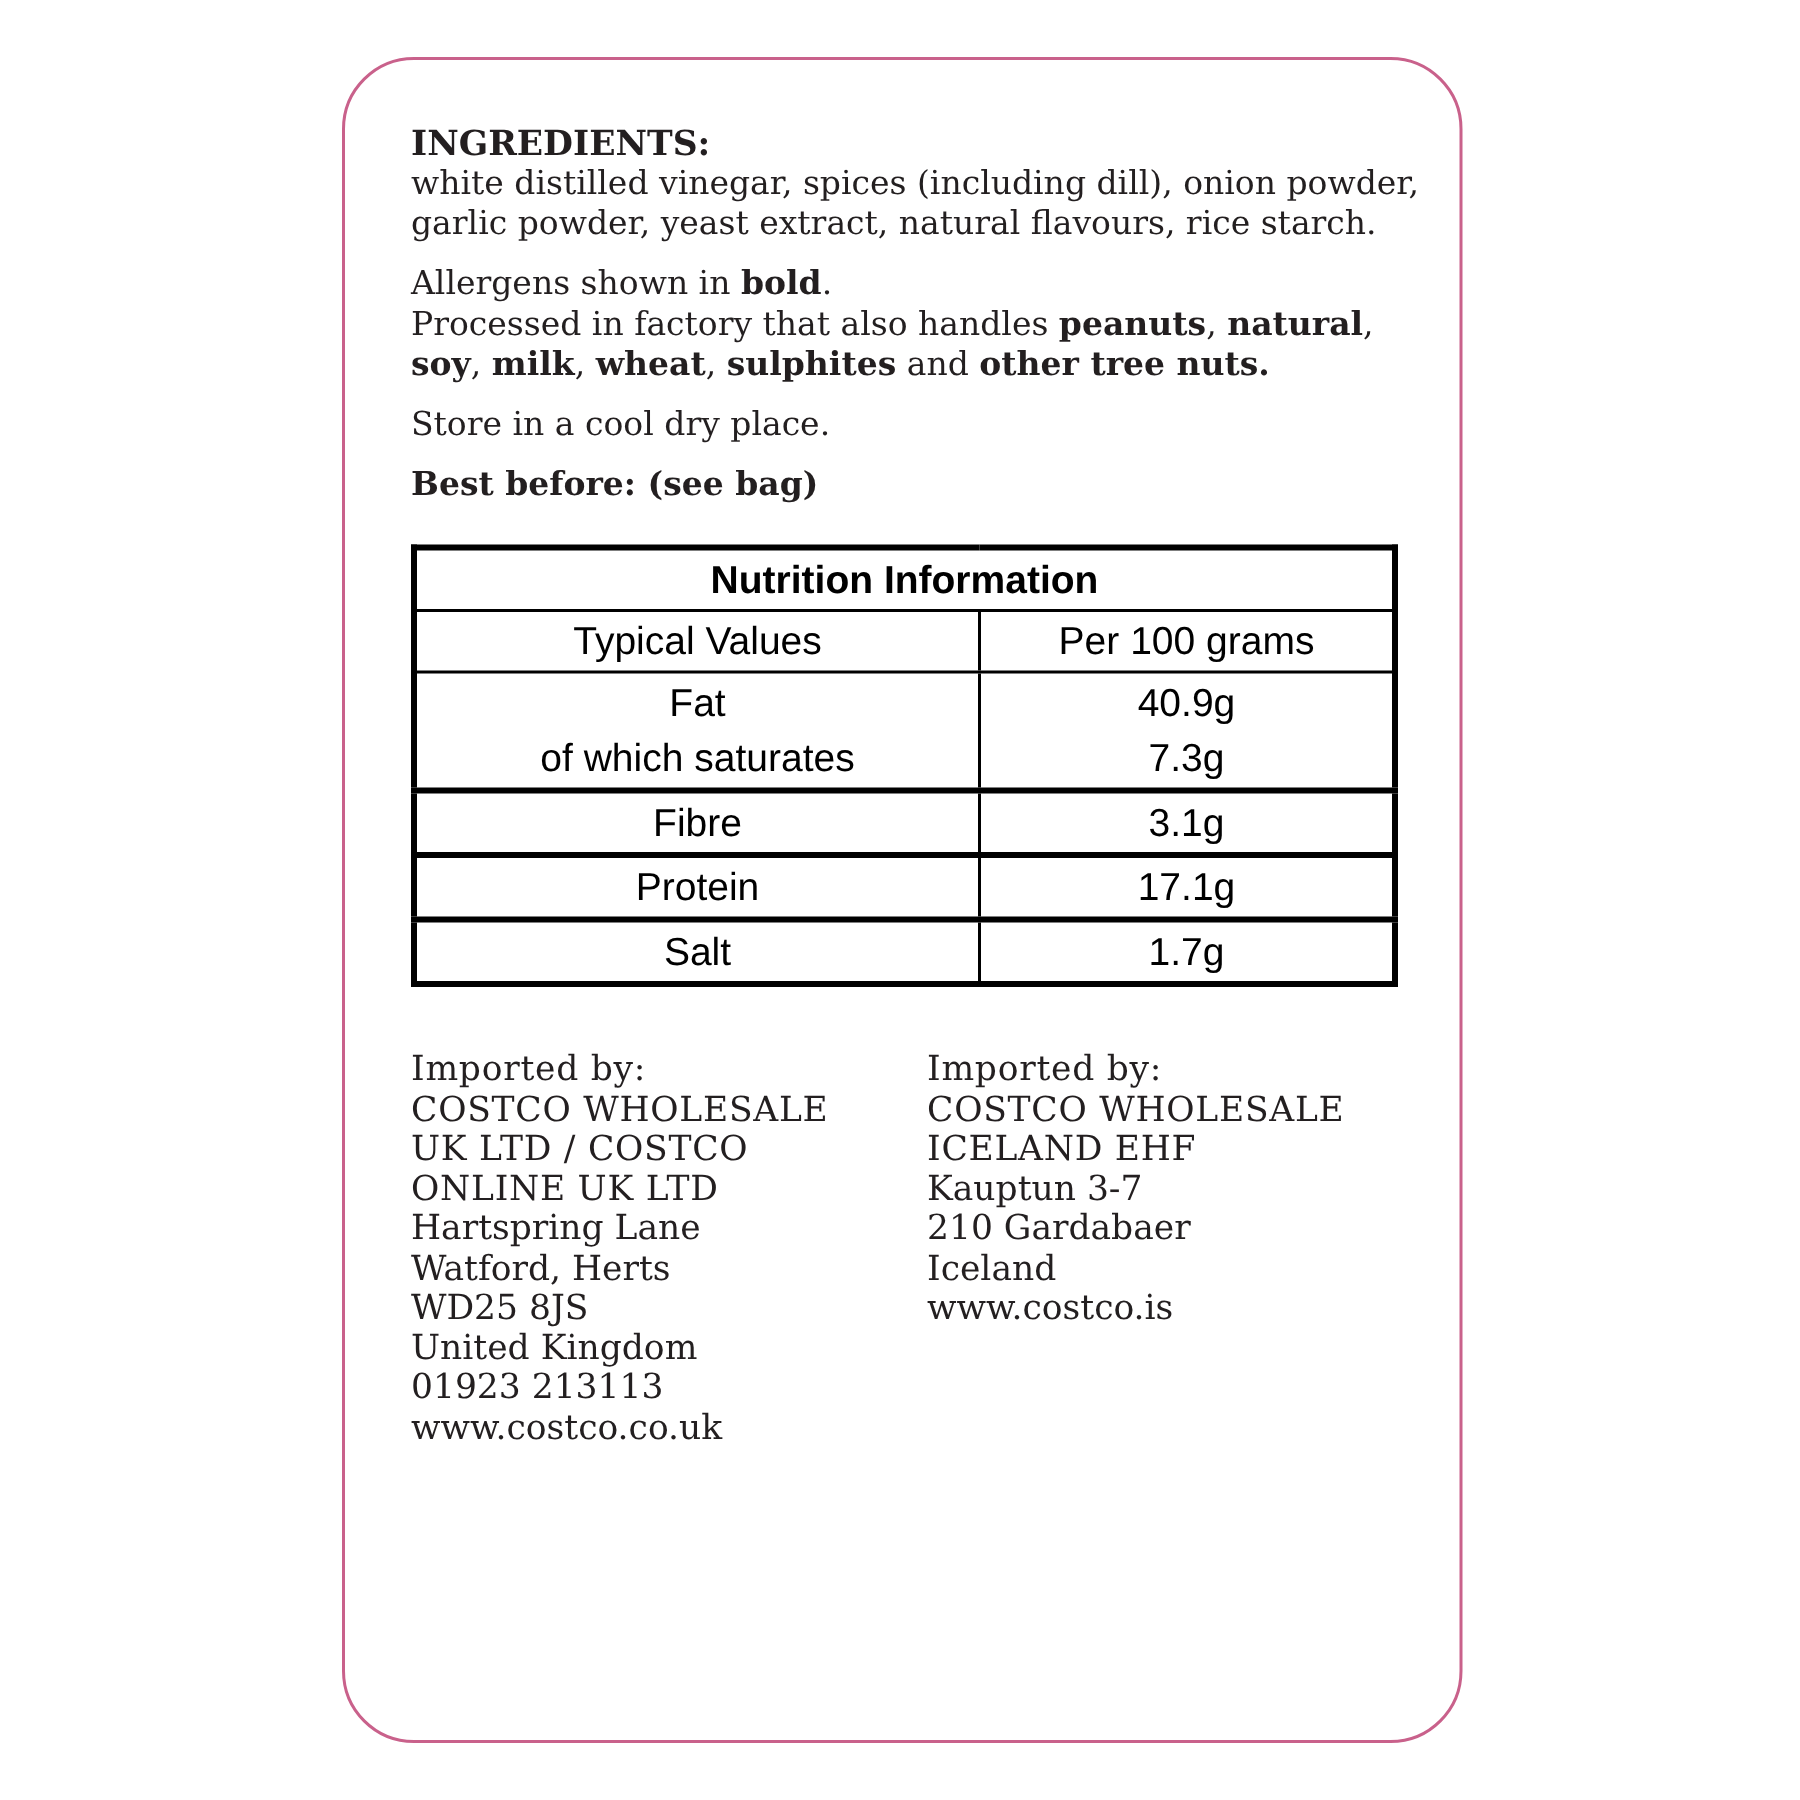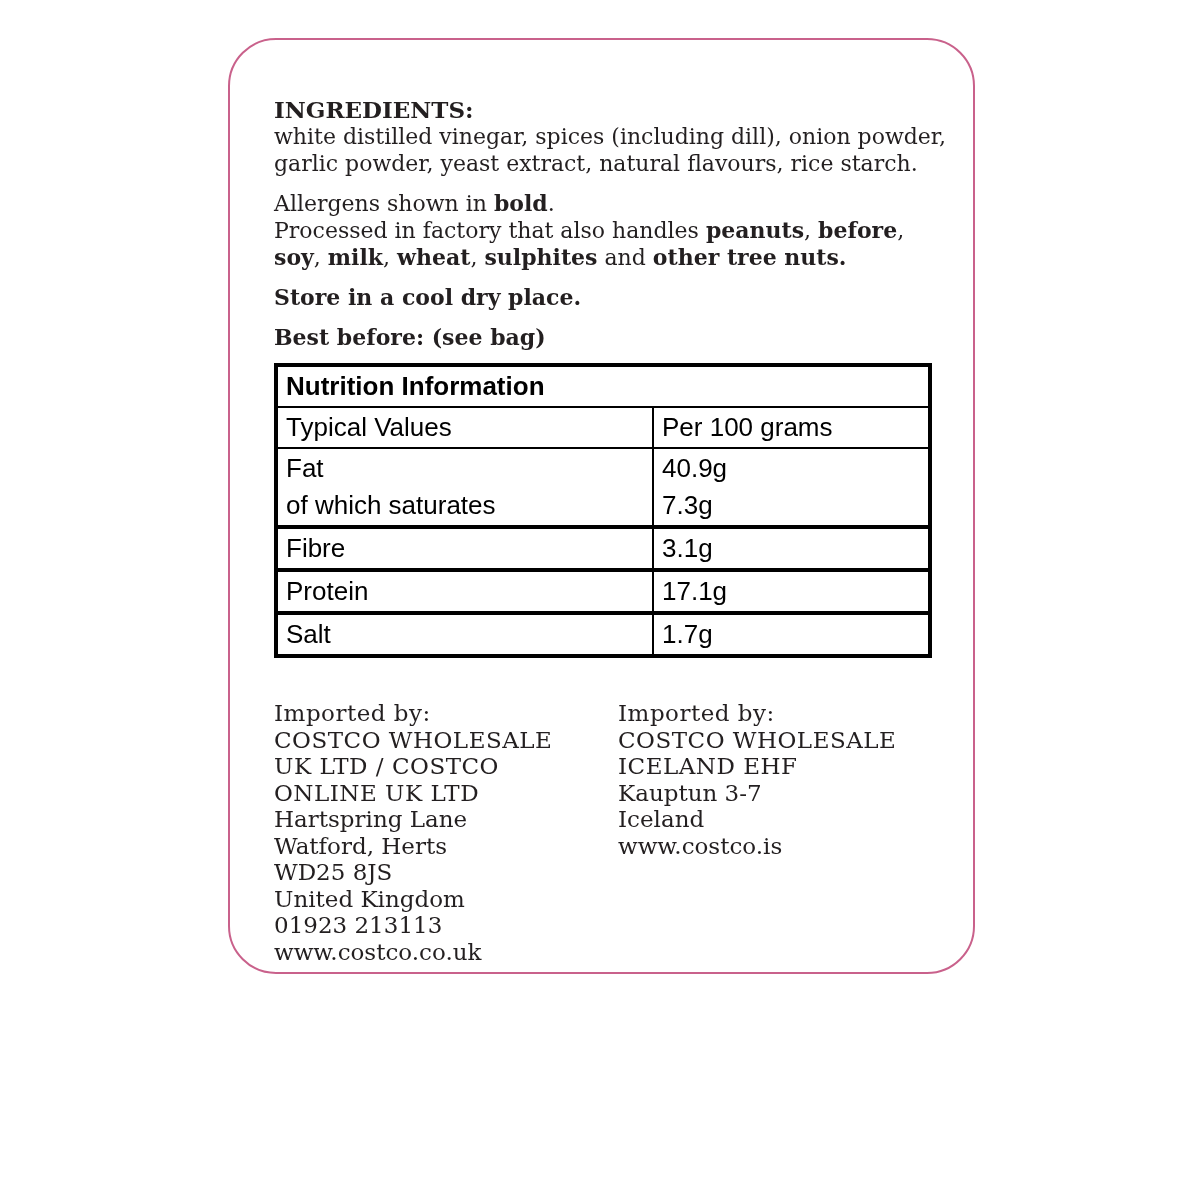--- a/index.html
+++ b/index.html
@@ -1,28 +1,28 @@
 <!DOCTYPE html>
 <html><head>
 <meta charset="utf-8">
 <style>
   html,body{margin:0;padding:0;background:#ffffff;}
   body{width:1200px;height:1200px;position:relative;overflow:hidden;
        font-family:"DejaVu Serif", serif;color:#231f20;}
-  .card{position:absolute;left:228px;top:38px;width:747px;height:936px;
+  .card{position:absolute;left:228px;top:38px;width:747px;height:1124px;
         box-sizing:border-box;border:2px solid #c9618b;border-radius:48px;
-        padding:56px 36px 0 44px;background:#ffffff;}
+        padding:42px 36px 0 44px;background:#ffffff;}
   .h-serif{font-weight:bold;font-size:23px;line-height:27px;}
   .line{font-size:22px;line-height:27px;white-space:nowrap;}
   .b{font-weight:bold;}
   .para{margin-top:13px;}
-  .mt14{font-weight:bold;}
+  .mt14{}
   
-  table.nut{border-collapse:collapse;margin-top:12px;width:658px;
-            font-family:"Liberation Sans", sans-serif;color:#000;}
+  table.nut{border-collapse:collapse;margin-top:26px;width:658px;
+            font-family:"Liberation Sans", sans-serif;color:#000;text-align:center;}
   table.nut{border:4px solid #000;}
   table.nut td{padding:1px 8px;font-size:26px;line-height:37px;vertical-align:top;}
   td.nut-title{font-weight:bold;font-size:28px;line-height:38px;border-bottom:2px solid #000;padding:2px 8px;}
   td.val{border-left:2px solid #000;width:258px;}
   tr.thin td{border-bottom:2px solid #000;}
   tr.thick td{border-bottom:4px solid #000;}
   td .cell-line{white-space:nowrap;}
   
   .footer{display:flex;margin-top:42px;}
   .imp-col{font-size:23px;line-height:26.5px;}
@@ -39,21 +39,21 @@
   <div>
     <div class="h-serif">INGREDIENTS:</div>
     <div id="ingredients-lines">
         <div class="line"><span>white distilled vinegar, spices (including dill), onion powder,</span></div>
         <div class="line"><span>garlic powder, yeast extract, natural flavours, rice starch.</span></div>
       </div>
   </div>
 
   <div class="para" id="allergens-lines">
       <div class="line"><span>Allergens shown in </span><span class="b">bold</span><span>.</span></div>
-      <div class="line"><span>Processed in factory that also handles </span><span class="b">peanuts</span><span>, </span><span class="b">before</span><span>,</span></div>
+      <div class="line"><span>Processed in factory that also handles </span><span class="b">peanuts</span><span>, </span><span class="b">natural</span><span>,</span></div>
       <div class="line"><span class="b">soy</span><span>, </span><span class="b">milk</span><span>, </span><span class="b">wheat</span><span>, </span><span class="b">sulphites</span><span> and </span><span class="b">other tree nuts.</span></div>
     </div>
 
   <div class="para mt14 line">Store in a cool dry place.</div>
 
   <div class="para mt14 line b">Best before: (see bag)</div>
 
   <table class="nut">
     <tbody id="nut-body">
         <tr>
@@ -117,18 +117,19 @@
         <div class="addr-line">WD25 8JS</div>
         <div class="addr-line">United Kingdom</div>
         <div class="addr-line">01923 213113</div>
         <div class="addr-line">www.costco.co.uk</div>
       </div>
       <div class="imp-col imp-right">
         <div class="bold-line">Imported by:</div>
         <div class="bold-line">COSTCO WHOLESALE</div>
         <div class="bold-line">ICELAND EHF</div>
         <div class="addr-line">Kauptun 3-7</div>
+        <div class="addr-line">210 Gardabaer</div>
         <div class="addr-line">Iceland</div>
         <div class="addr-line">www.costco.is</div>
       </div>
     </div>
 
 </div>
 
 </body></html>

